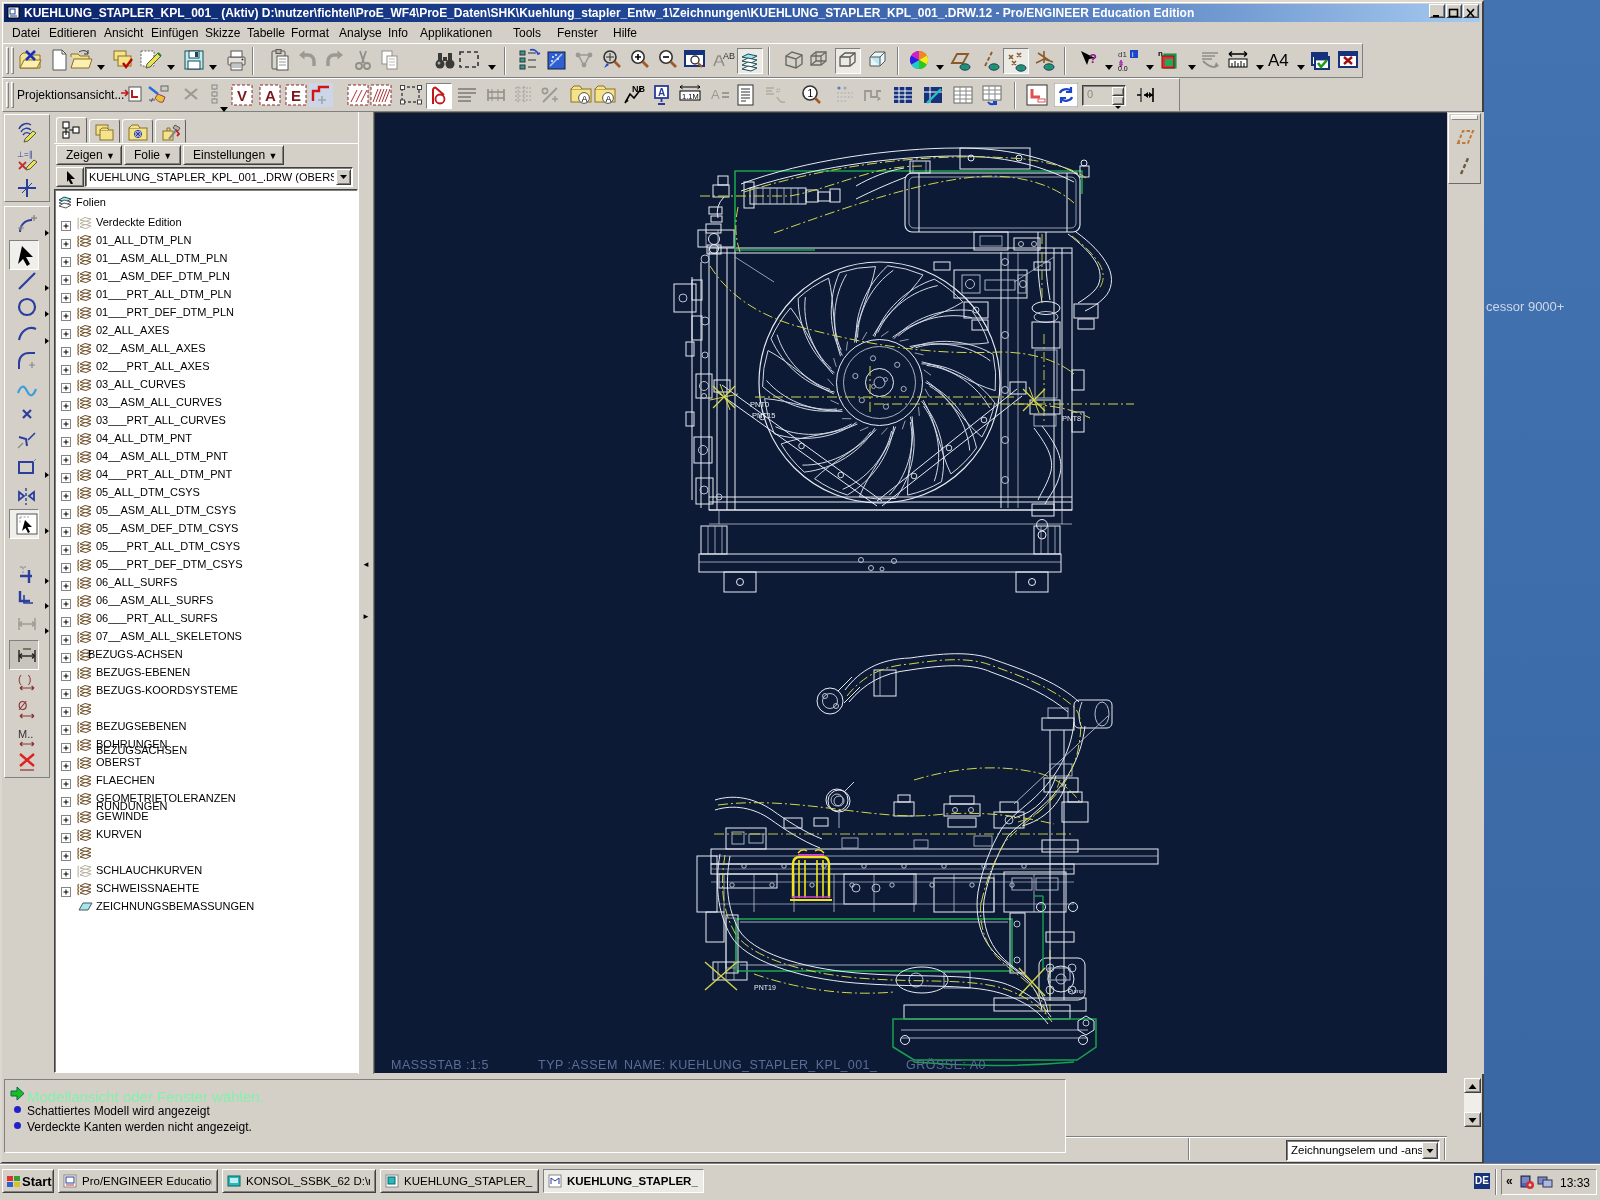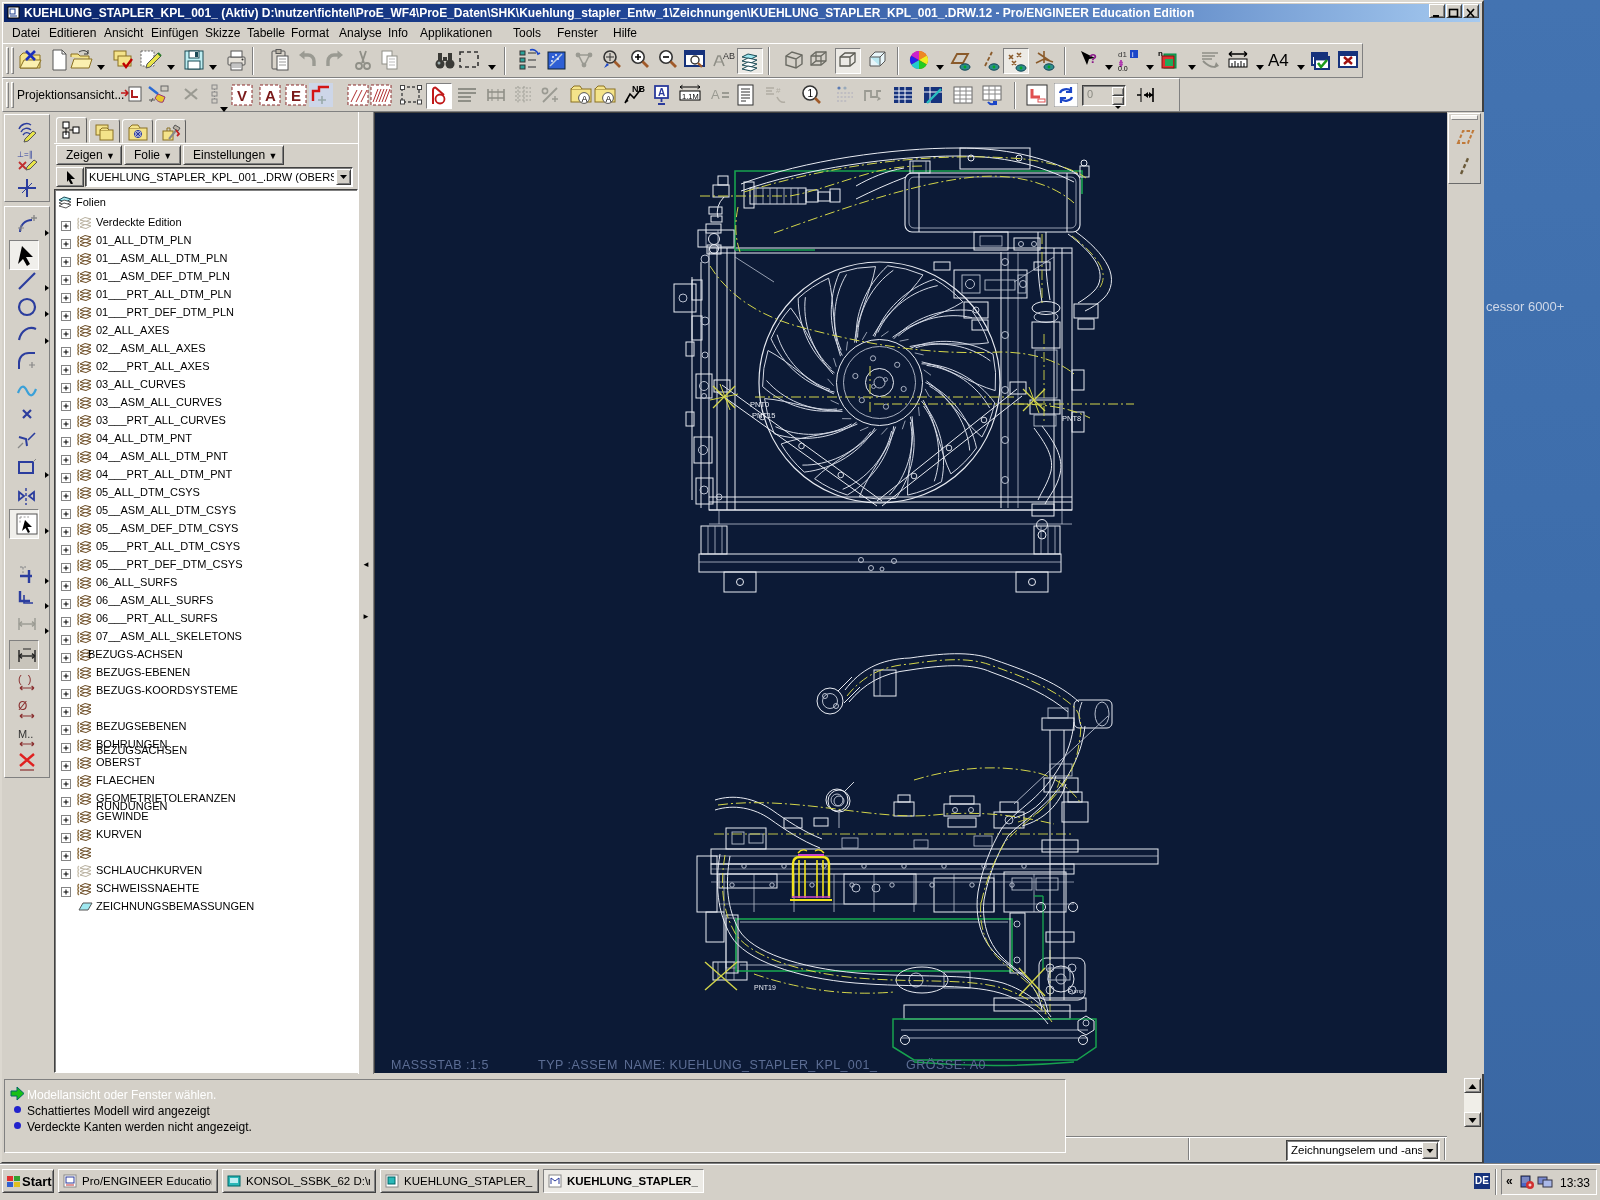--- a/index.html
+++ b/index.html
@@ -10,21 +10,21 @@
 .press{background:#eceae5;border:1px solid;border-color:#808080 #fff #fff #808080}
 .sep{width:2px;border-left:1px solid #808080;border-right:1px solid #fff}
 .grip{width:3px;border:1px solid;border-color:#fff #808080 #808080 #fff}
 .btn3{background:#d4d0c8;border:1px solid;border-color:#fff #404040 #404040 #fff;box-shadow:inset 1px 1px 0 #d4d0c8, inset -1px -1px 0 #808080}
 .menu{font-size:12px;color:#000}
 .small{font-size:11px;color:#000}
 text{font-family:"Liberation Sans",sans-serif}
 </style></head><body>
 
 <div class="abs" style="left:1484px;top:0;width:116px;height:1200px;background:linear-gradient(180deg,#4373b1 0%,#3d6dab 50%,#3a67a3 100%)"></div>
-<div class="abs" style="left:1486px;top:299px;color:#cfd8e8;font-size:13px">cessor 6000+</div>
+<div class="abs" style="left:1486px;top:299px;color:#cfd8e8;font-size:13px">cessor 9000+</div>
 <div class="abs win"></div>
 <div class="abs" style="left:4px;top:4px;width:1476px;height:18px;background:linear-gradient(90deg,#0a246a,#1e4394 40%,#5b85c4 75%,#a6caf0)"></div>
 <div class="abs" style="left:7px;top:6px;width:14px;height:14px"><svg width="14" height="14" viewBox="0 0 14 14" style="">
       <rect x="1" y="1" width="11" height="11" fill="#fff" stroke="#000"></rect>
       <rect x="3" y="3" width="5" height="5" fill="none" stroke="#1b3c8c"></rect>
       <path d="M3 10h7" stroke="#1b3c8c"></path>
     </svg></div>
 <div class="abs" style="left:24px;top:6px;width:1380px;height:14px;overflow:hidden;color:#fff;font-weight:bold;font-size:12px;letter-spacing:0;white-space:nowrap">KUEHLUNG_STAPLER_KPL_001_ (Aktiv) D:\nutzer\fichtel\ProE_WF4\ProE_Daten\SHK\Kuehlung_stapler_Entw_1\Zeichnungen\KUEHLUNG_STAPLER_KPL_001_.DRW.12 - Pro/ENGINEER Education Edition</div>
 <div class="abs btn3" style="left:1429px;top:4px;width:16px;height:14px"><svg width="14" height="12" viewBox="0 0 14 12" style="">
       <path d="M3 9h6" stroke="#000" stroke-width="2"></path>
@@ -1564,21 +1564,21 @@
       <path d="M6 19l5-12h10l-5 12z" fill="none" stroke="#c07a3a" stroke-width="2" stroke-dasharray="3.5 2"></path>
     </svg></div>
 <div class="abs" style="left:1452px;top:152px;width:26px;height:26px"><svg width="26" height="26" viewBox="0 0 26 26" style="">
       <path d="M9 22L17 4" stroke="#6a5a3a" stroke-width="2.4" stroke-dasharray="4 2.6"></path>
     </svg></div>
 <div class="abs" style="left:2px;top:1074px;width:1480px;height:88px;background:#d4d0c8"></div>
 <div class="abs" style="left:4px;top:1079px;width:1062px;height:74px;border:1px solid;border-color:#808080 #fff #fff #808080"></div>
 <div class="abs" style="left:10px;top:1086px;width:15px;height:15px"><svg width="15" height="15" viewBox="0 0 15 15" style="">
       <path d="M1 5h6V1l7 6.5L7 14v-4H1z" fill="#18c018" stroke="#066"></path>
     </svg></div>
-<div class="abs" style="left:27px;top:1088px;font-size:12px;color:#ffffff">Modellansicht oder Fenster wählen.</div>
+<div class="abs" style="left:27px;top:1088px;font-size:15px;color:#86efac">Modellansicht oder Fenster wählen.</div>
 <div class="abs" style="left:14px;top:1106px;width:7px;height:7px;border-radius:50%;background:#2222cc"></div>
 <div class="abs" style="left:27px;top:1104px;font-size:12px;color:#000">Schattiertes Modell wird angezeigt</div>
 <div class="abs" style="left:14px;top:1122px;width:7px;height:7px;border-radius:50%;background:#2222cc"></div>
 <div class="abs" style="left:27px;top:1120px;font-size:12px;color:#000">Verdeckte Kanten werden nicht angezeigt.</div>
 <div class="abs" style="left:1066px;top:1136px;width:381px;height:26px;border-top:1px solid #808080;box-shadow:0 1px 0 #fff inset"></div>
 <div class="abs" style="left:1066px;top:1136px;width:2px;height:26px" class2="sep"></div>
 <div class="abs sep" style="left:1188px;top:1138px;height:22px"></div>
 <div class="abs sep" style="left:1444px;top:1138px;height:22px"></div>
 <div class="abs sunk2" style="left:1286px;top:1140px;width:154px;height:21px;background:#fff"></div>
 <div class="abs" style="left:1291px;top:1144px;font-size:11.5px;color:#000;white-space:nowrap">Zeichnungselem und -ansic</div>

